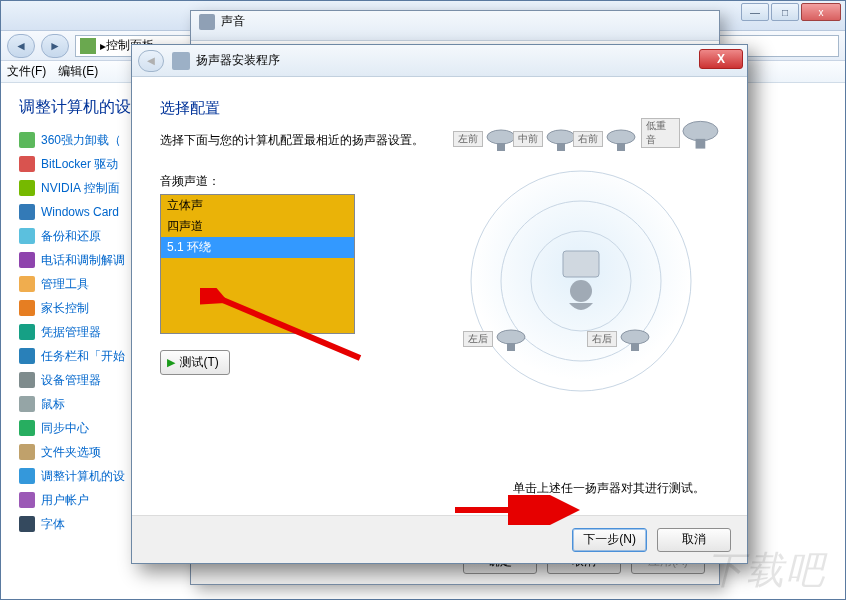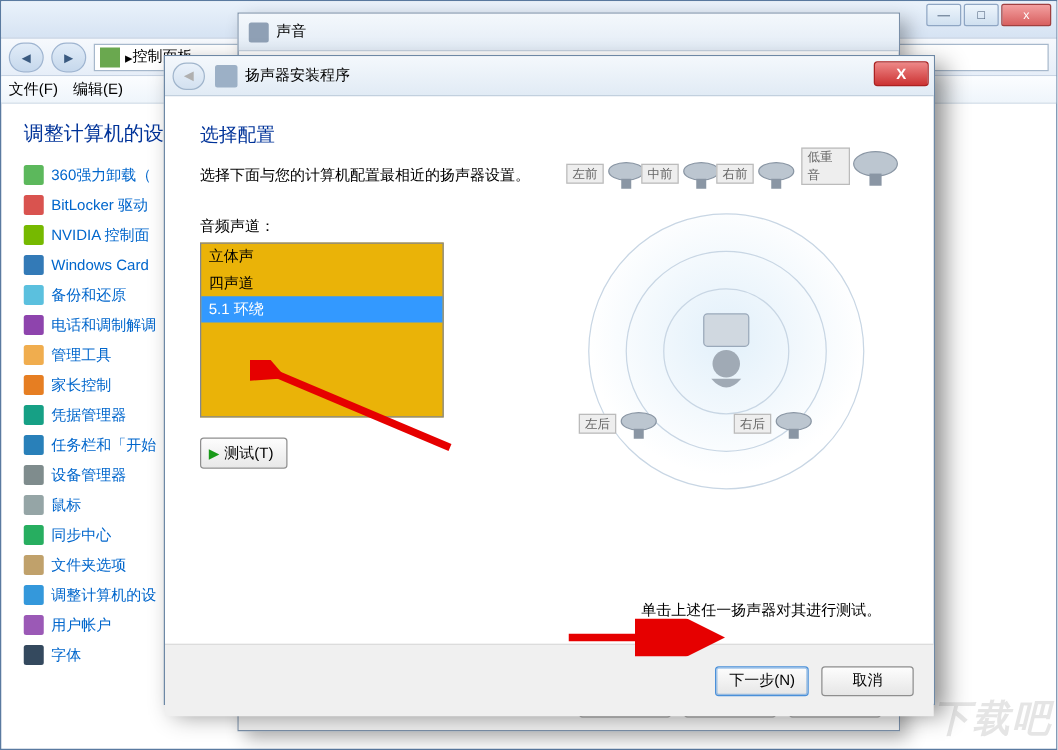--- a/index.html
+++ b/index.html
@@ -21,21 +21,21 @@
 .menu-item { cursor:pointer; }
 
 .main-body { display:flex; height: calc(100% - 82px); }
 .cp-heading { font-size:16px; color:#003399; padding: 14px 0 10px 18px; }
 .sidebar-list { padding: 0 0 0 18px; font-size:12px; }
 .sb-item { display:flex; align-items:center; gap:6px; height:24px; color:#0066cc; cursor:pointer; }
 .sb-icon { width:16px; height:16px; display:inline-block; border-radius:2px; }
 
 
 .sound-dialog { position:absolute; left:190px; top:10px; width:530px; height:575px; background:#fff; border:1px solid #7a8fa8; box-shadow: 6px 6px 14px rgba(0,0,0,0.3); }
-.sound-title { height:30px; background:linear-gradient(to bottom,#f4f8fc,#e3ecf6); border-bottom:1px solid #c6d2e0; display:flex; align-items:center; padding:0 8px; font-size:12px; }
+.sound-title { height:30px; background:linear-gradient(to bottom,#f4f8fc,#e3ecf6); border-bottom:1px solid #c6d2e0; display:flex; align-items:flex-end; padding:10px 8px; font-size:12px; }
 .sound-title .icon { width:16px; height:16px; background:#8fa0b5; margin-right:6px; border-radius:2px; }
 .sound-body { padding: 10px 18px; }
 .sound-footer { position:absolute; bottom:0; left:0; right:0; height:46px; background:#f0f0f0; border-top:1px solid #d0d0d0; display:flex; align-items:center; justify-content:flex-end; gap:10px; padding:0 14px; }
 .btn { height:24px; min-width:74px; padding:0 10px; background:linear-gradient(to bottom,#fdfdfd,#e6e6e6); border:1px solid #8e8e8e; border-radius:3px; font-size:12px; cursor:pointer; }
 .btn[disabled]{ color:#a0a0a0; cursor:default; }
 
 
 .wizard-dialog { position:absolute; left:131px; top:44px; width:617px; height:520px; background:#fff; border:1px solid #6d88a5; box-shadow: 8px 8px 18px rgba(0,0,0,0.45); }
 .wiz-titlebar { height:32px; background:linear-gradient(to bottom,#f4f8fc,#e1ebf5); border-bottom:1px solid #c2d0de; display:flex; align-items:center; padding:0 6px; position:relative; }
 .wiz-back { width:26px; height:22px; border-radius:12px; background:linear-gradient(to bottom,#e9f1fa,#d3e1f0); border:1px solid #a0b5cc; display:flex; align-items:center; justify-content:center; color:#b0b0b0; font-size:13px; margin-right:8px; }
@@ -49,28 +49,28 @@
 .listbox { width:195px; height:140px; border:1px solid #828790; background:#eab308; font-size:12px; }
 .listbox .opt { padding:2px 6px; cursor:pointer; }
 .listbox .opt.selected { background:#3399ff; color:#fff; }
 .test-btn { margin-top:16px; padding:3px 10px 3px 6px; font-size:12px; display:inline-flex; align-items:center; gap:4px; background:linear-gradient(to bottom,#fdfdfd,#e8e8e8); border:1px solid #8e8e8e; border-radius:3px; cursor:pointer; }
 .test-btn .tri { color:#199a19; font-size:11px; }
 .speaker-diagram { position:absolute; right:26px; top:54px; width:280px; height:280px; }
 .spk { position:absolute; display:flex; flex-direction:row; align-items:center; font-size:10px; color:#666; }
 .spk .lbl { background:#eee; border:1px solid #bbb; padding:0 4px; margin-bottom:2px; }
 .speaker-svg { width:36px; height:26px; }
 .test-hint { position:absolute; right:42px; bottom:18px; font-size:12px; }
-.wiz-footer { height:58px; background:#f0f0f0; border-top:1px solid #dcdcdc; display:flex; align-items:center; justify-content:flex-end; gap:10px; padding:0 16px; }
+.wiz-footer { height:48px; background:#f0f0f0; border-top:1px solid #dcdcdc; display:flex; align-items:center; justify-content:flex-end; gap:10px; padding:0 16px; }
 .btn.default { border-color:#4a90d9; box-shadow: inset 0 0 0 1px rgba(74,144,217,0.5); }
 
 
 .arrow-overlay { position:absolute; pointer-events:none; }
 
 
-.watermark { position:absolute; right:4px; bottom:4px; font-size:30px; color:rgba(0,0,0,0.1); font-weight:bold; letter-spacing:2px; font-style:italic; }
+.watermark { position:absolute; right:20px; bottom:4px; font-size:38px; color:rgba(0,0,0,0.1); font-weight:normal; letter-spacing:2px; font-style:italic; }
 </style>
 </head>
 <body>
 
 <div class="main-window">
   <div class="main-titlebar">
     <div class="win-btns">
       <div class="win-btn">—</div>
       <div class="win-btn">□</div>
       <div class="win-btn close">x</div>

